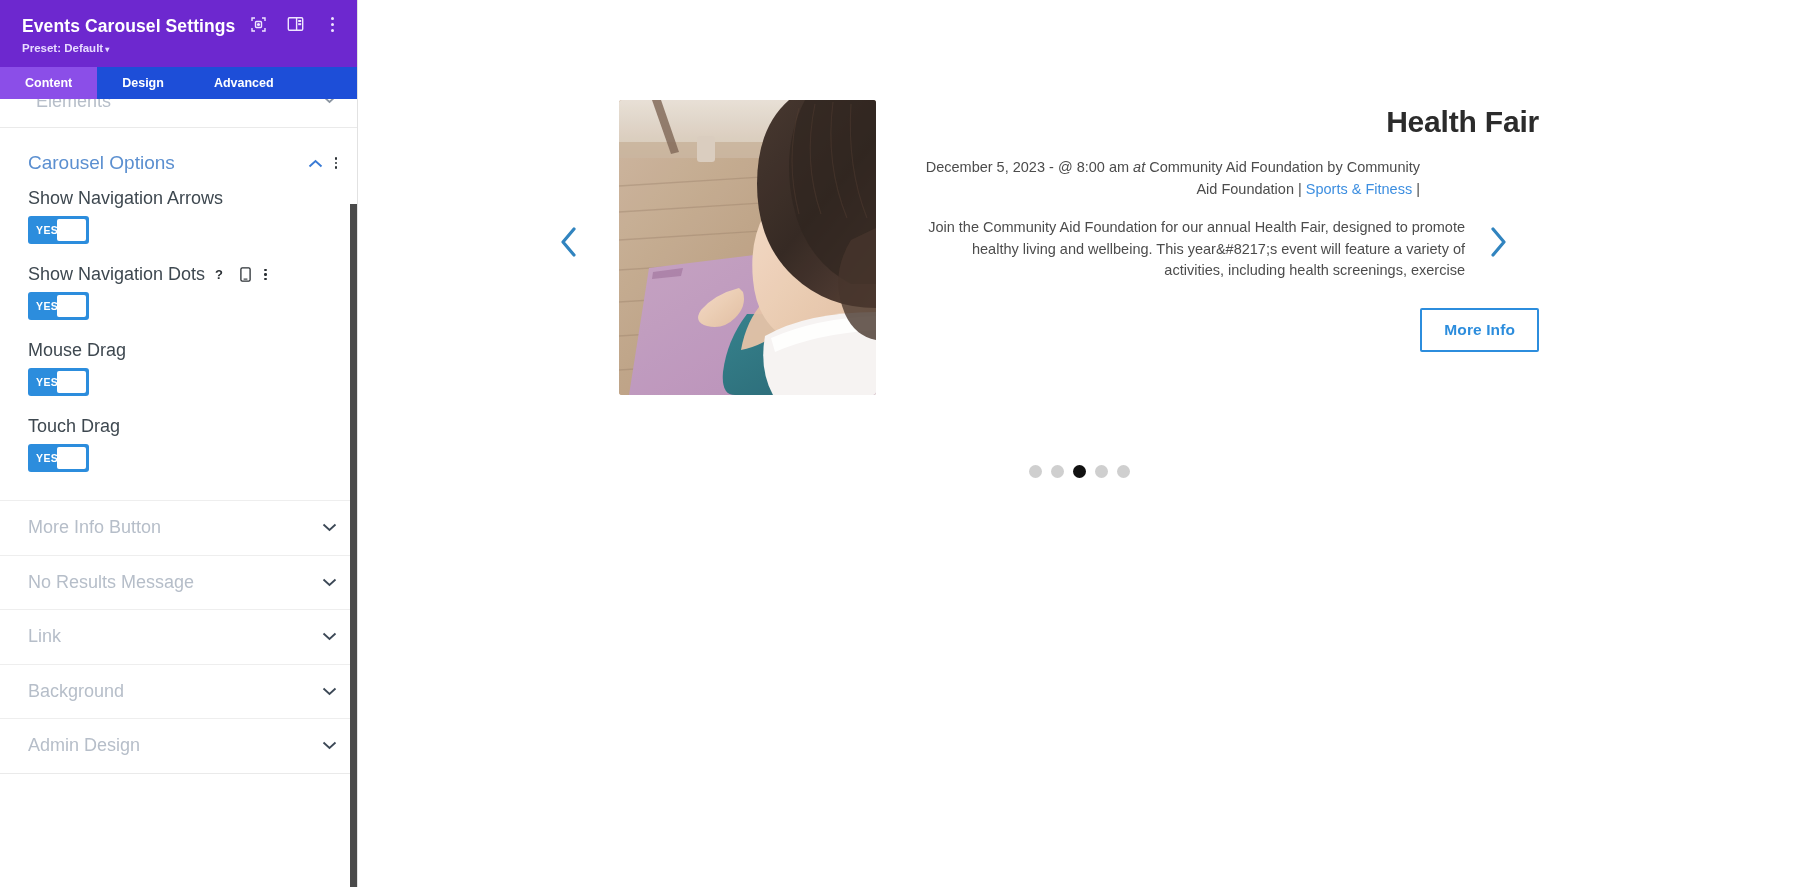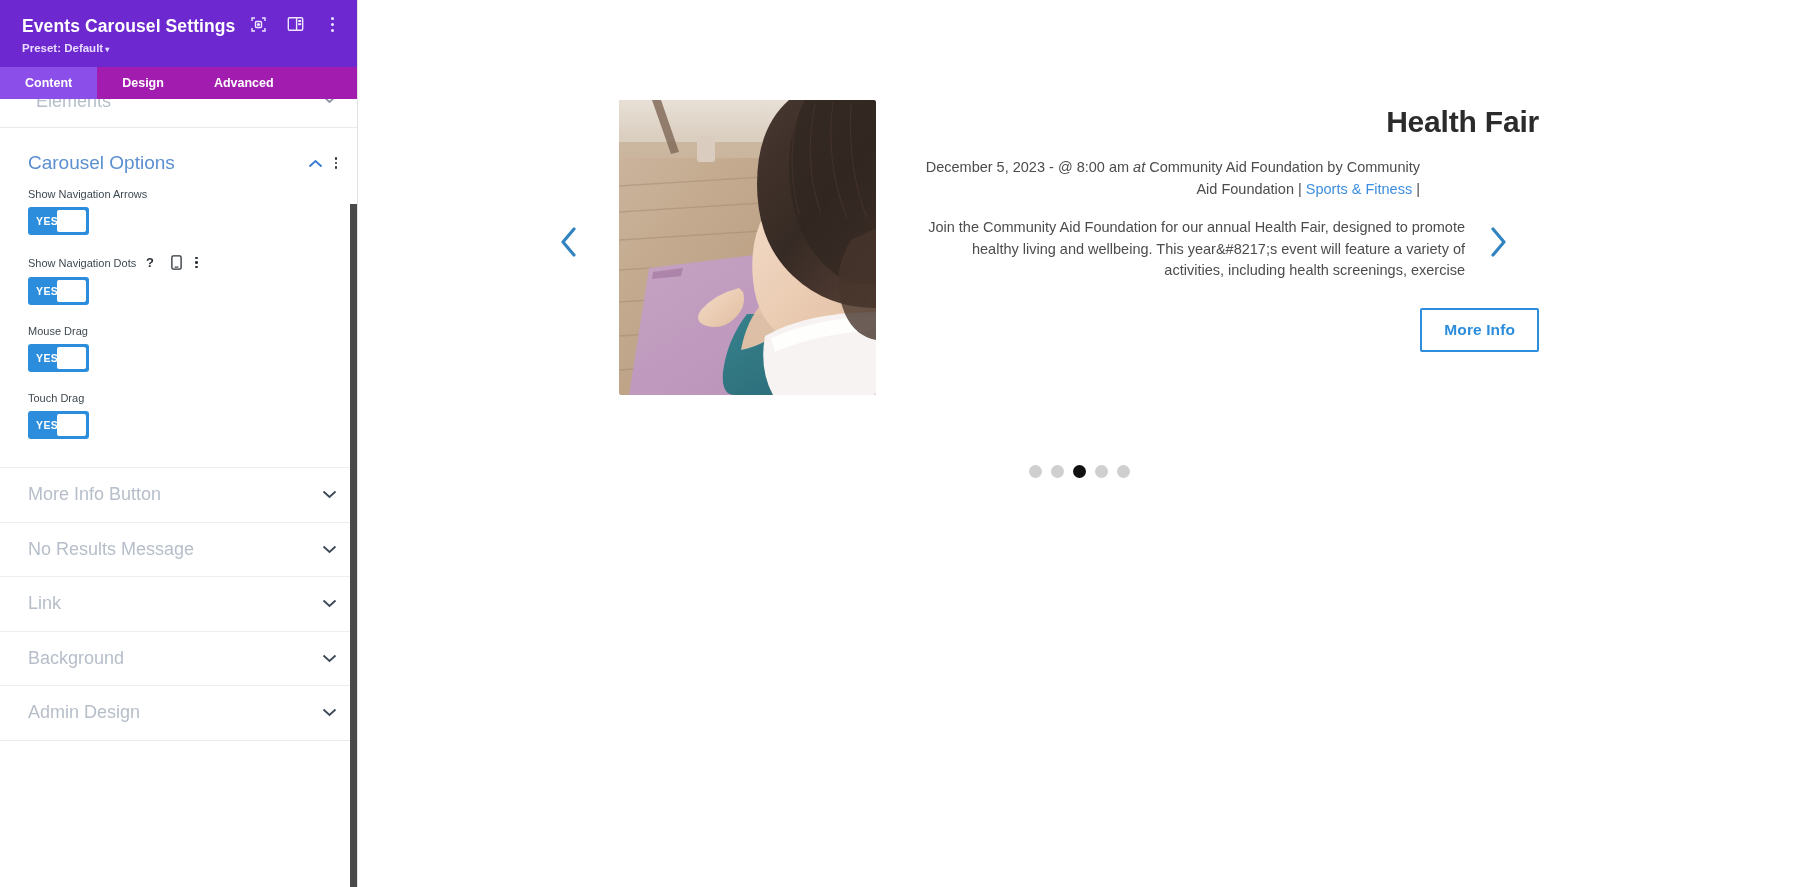--- a/index.html
+++ b/index.html
@@ -45,21 +45,21 @@
     position: absolute; right: 16px; top: 15px;
     display: flex; align-items: center; gap: 19px;
   }
   .hicon { color: #efe6ff; cursor: pointer; display:flex; align-items:center; justify-content:center; width:18px; height:18px; }
   .hicon svg { display:block; }
   #dots-vert { display:flex; flex-direction:column; gap:3px; align-items:center; width:18px; }
   #dots-vert i { width:3px; height:3px; background:#efe6ff; border-radius:50%; display:block; }
 
   #panel-tabs {
     display: flex;
-    background: #a21caf;
+    background: #1d4ed8;
     height: 32px;
   }
   .ptab {
     color: #ffffff;
     font-size: 12.5px;
     font-weight: bold;
     line-height: 32px;
     padding: 0 25px;
     cursor: pointer;
     white-space: nowrap;
@@ -101,21 +101,21 @@
     color: #5b8fd0;
     font-size: 19px;
     font-weight: normal;
   }
   .hdr-right { display:flex; align-items:center; gap:12px; }
   .chev { display:flex; align-items:center; justify-content:center; }
 
   .field { padding: 0 28px 0 28px; margin-bottom: 20px; }
   .field-label-row { display:flex; align-items:center; gap:9px; margin-bottom: 7px; }
   .field-label {
-    color: #3e4850; font-size: 11px; font-weight: normal;
+    color: #3e4850; font-size: 18px; font-weight: normal;
   }
   .field-icons { display:flex; align-items:center; gap: 13px; }
   .fi { cursor:pointer; color:#2b3035; display:flex; align-items:center; }
   .fi-dots { display:flex; flex-direction:column; gap:2px; align-items:center; }
   .fi-dots i { width:2.5px; height:2.5px; background:#2b3035; border-radius:50%; display:block; }
 
   .toggle {
     width: 61px; height: 28px;
     background: #2c8ddd;
     border-radius: 3px;

